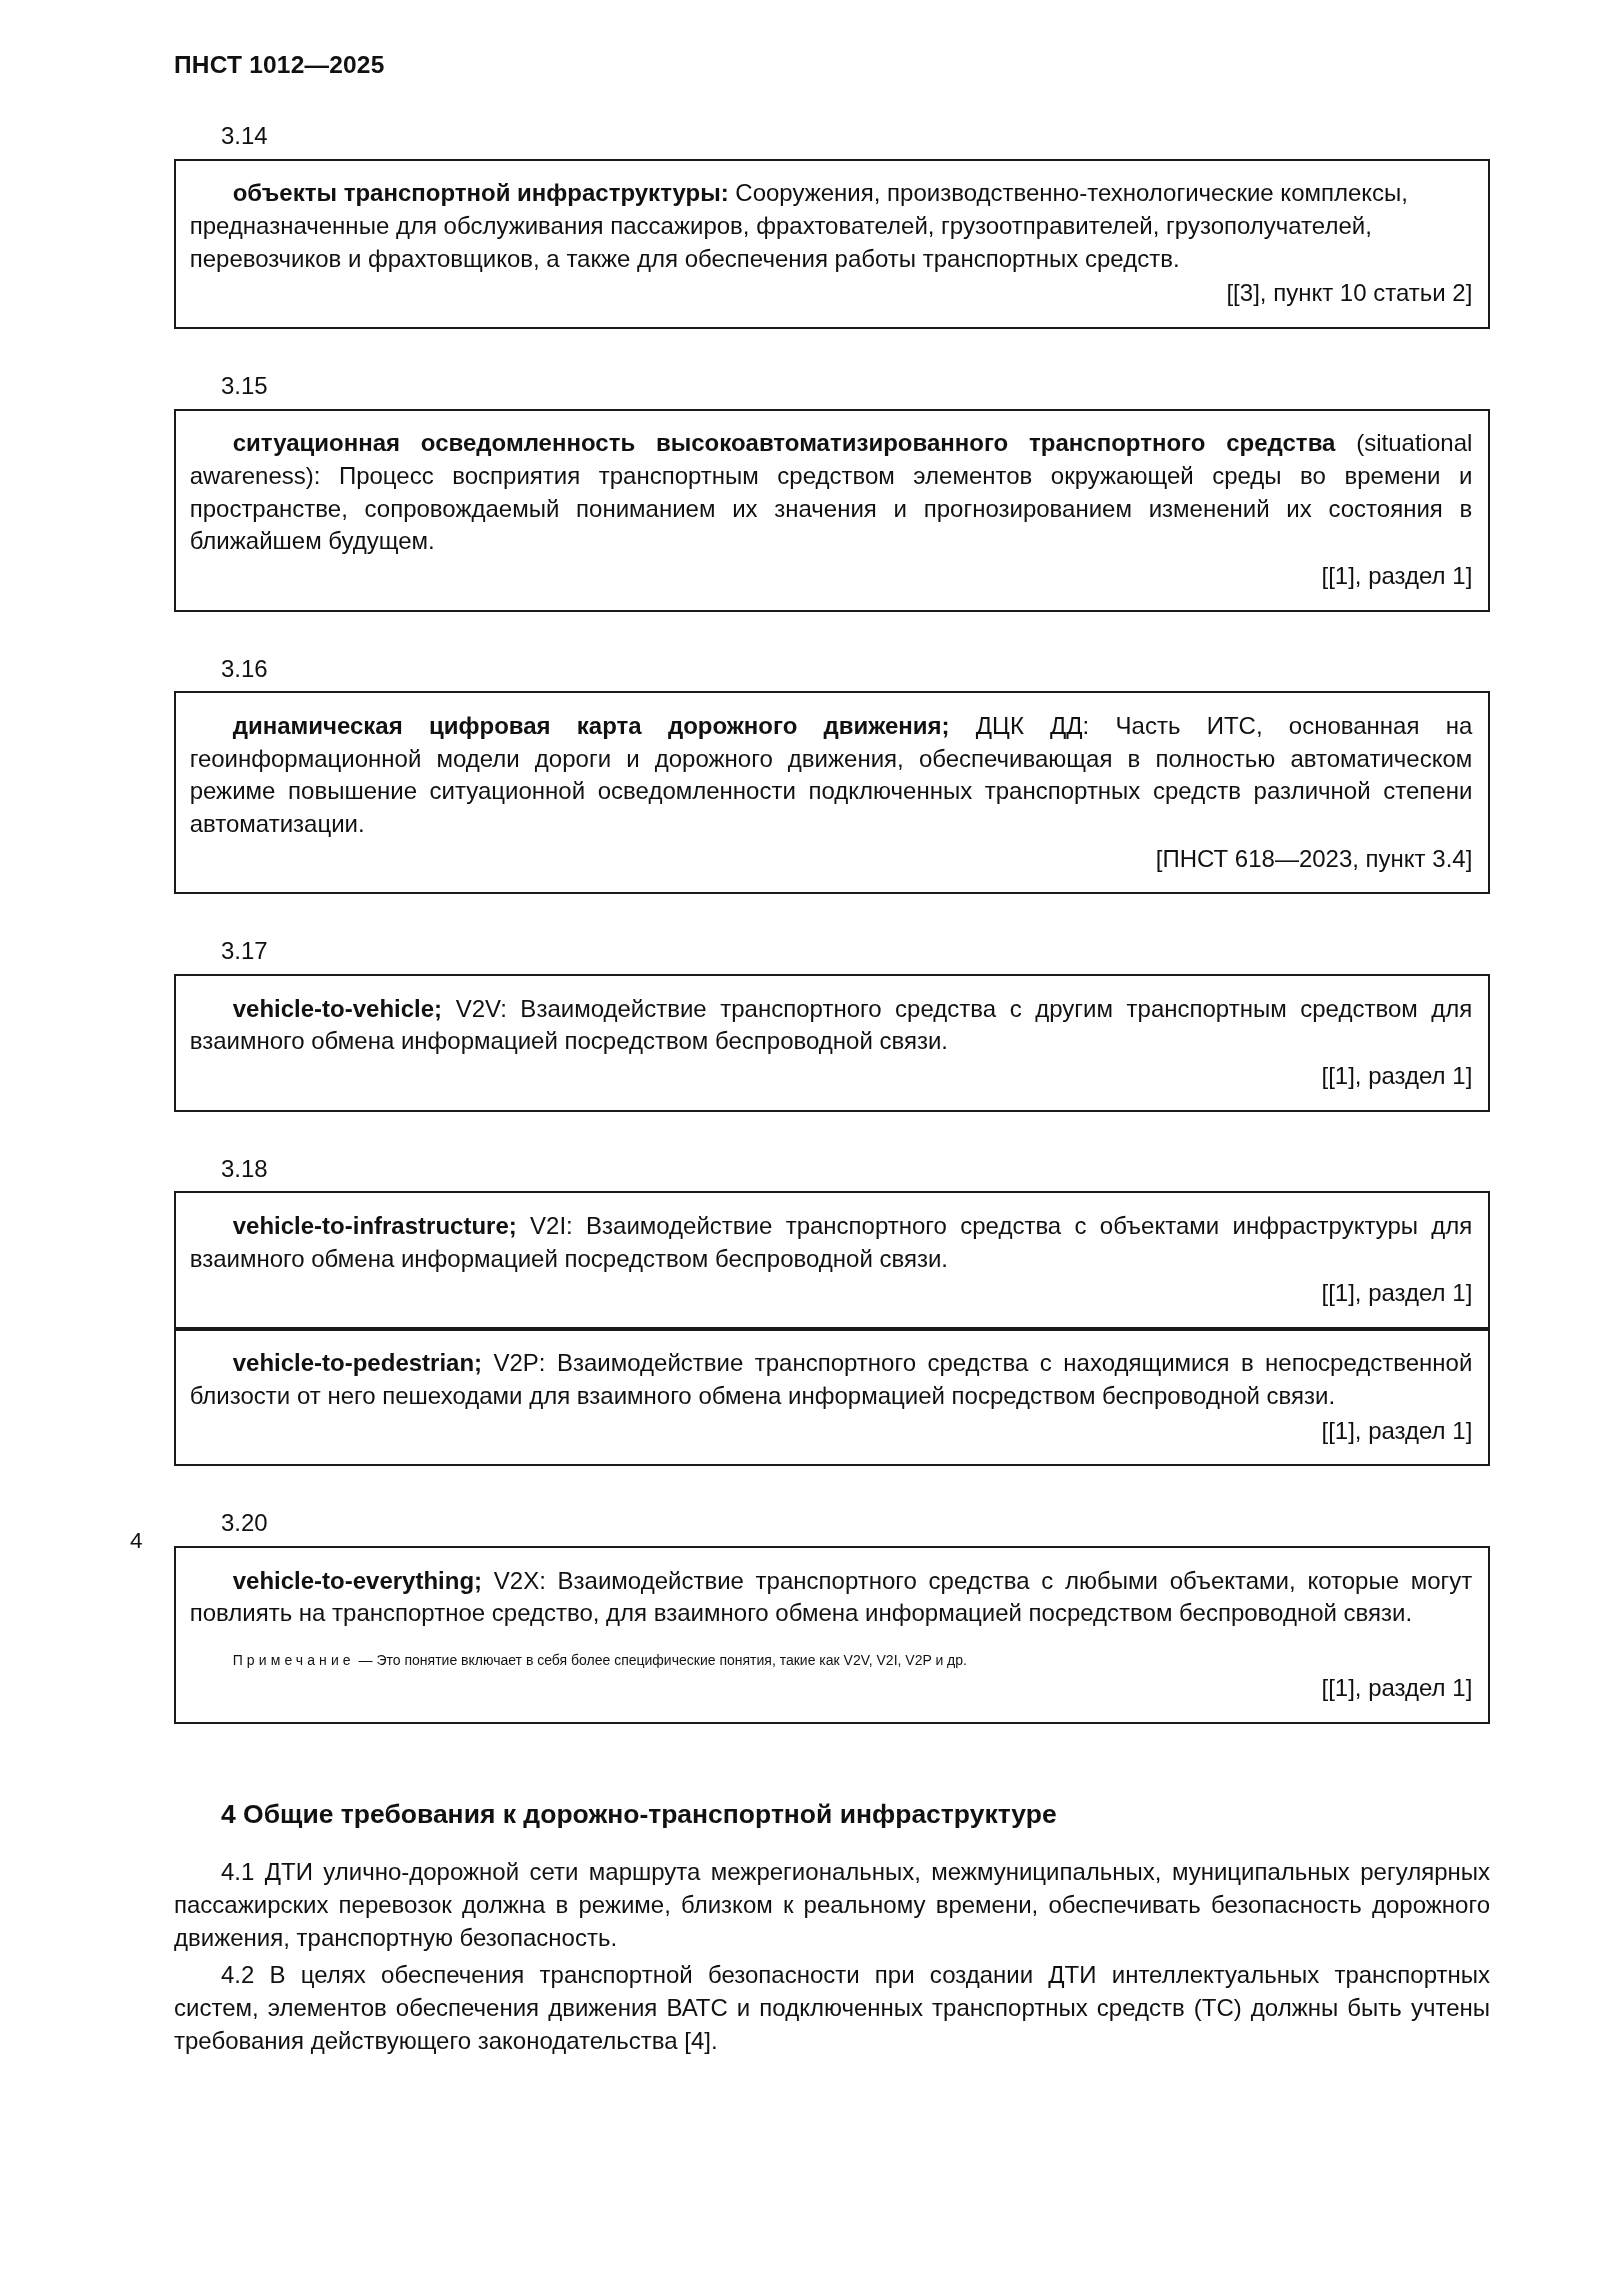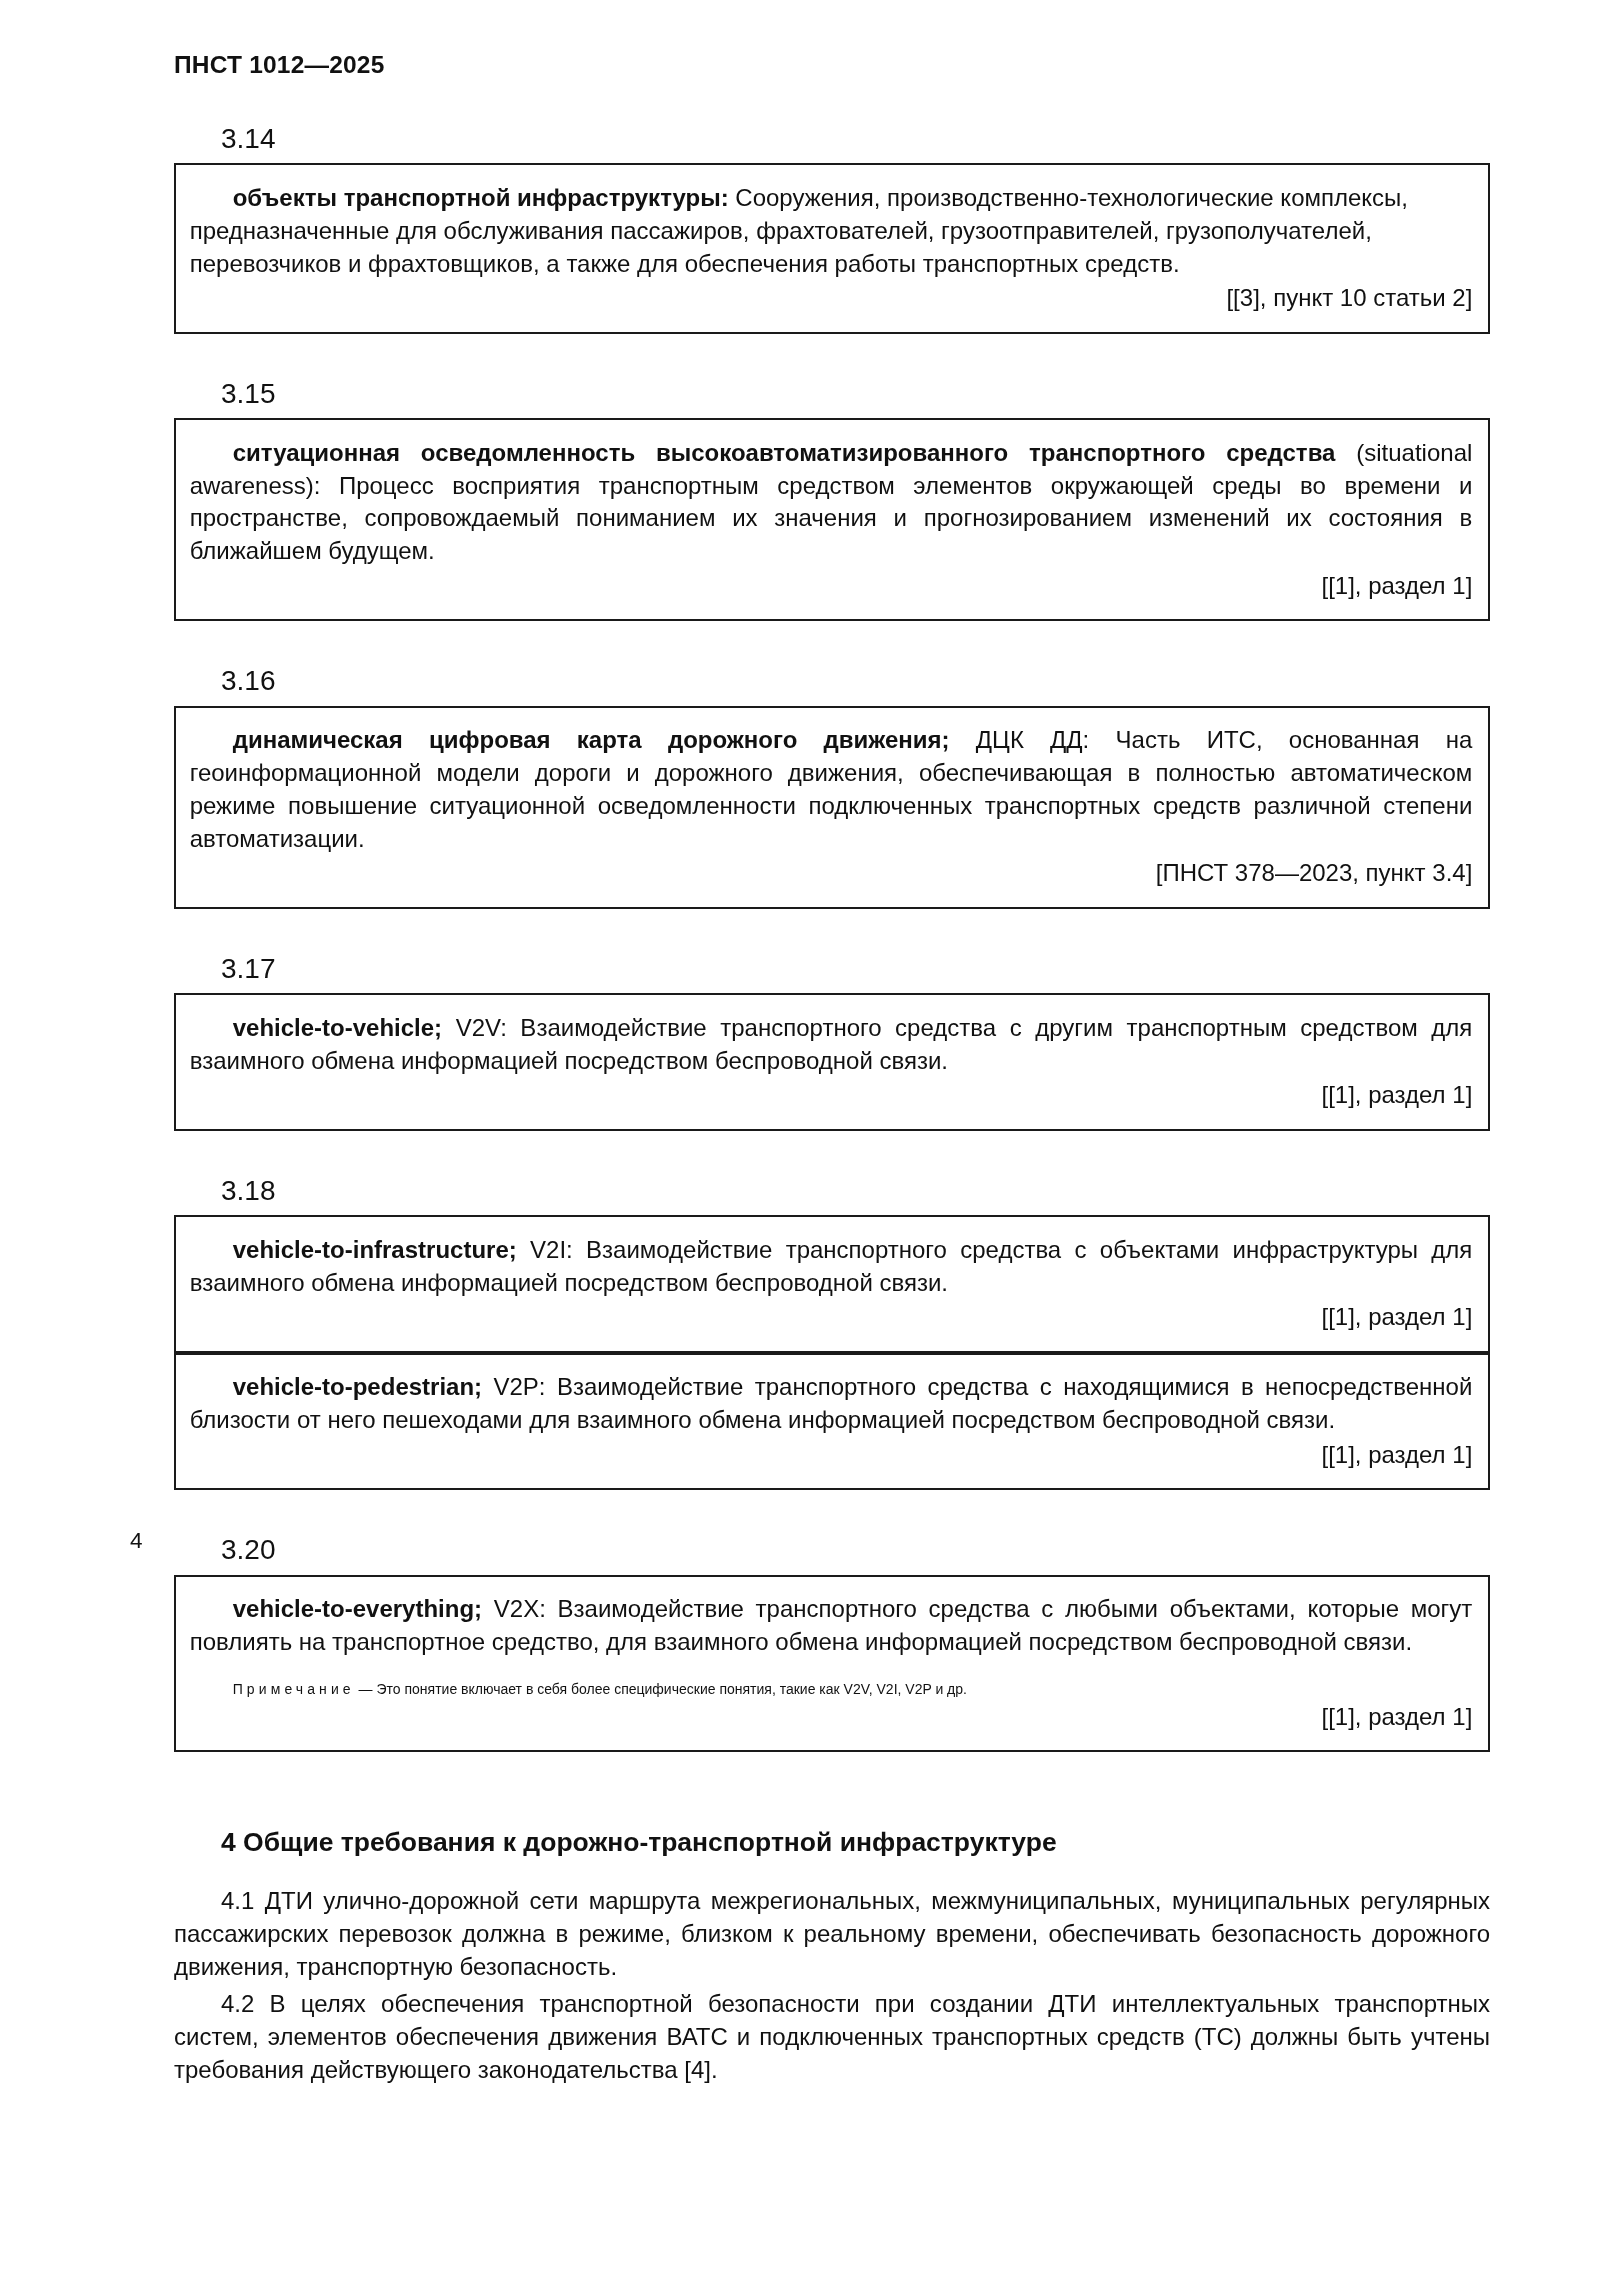--- a/index.html
+++ b/index.html
@@ -22,21 +22,21 @@
     padding: 52px 130px 0 174px;
   }
   .running-head {
     font-size: 24.5px;
     font-weight: bold;
     letter-spacing: 0.2px;
     margin: 0 0 0 0;
     line-height: 1.1;
   }
   .clause-num {
-    font-size: 28px;
+    font-size: 24px;
     line-height: 1.2;
     margin: 43px 0 7.8px 47px;
   }
   .defbox {
     border: 2.5px solid #1a1a1a;
     box-sizing: border-box;
     padding: 16.7px 15.7px 16.7px 13.7px;
     margin: 0 0 0 0;
     width: 1316px;
   }
@@ -103,21 +103,21 @@
 
   <div class="clause-num">3.15</div>
   <div class="defbox">
     <p><b>ситуационная осведомленность высокоавтоматизированного транспортного средства</b><span> (situational awareness): Процесс восприятия транспортным средством элементов окружающей среды во времени и пространстве, сопровождаемый пониманием их значения и прогнозированием изменений их состояния в ближайшем будущем.</span></p>
     <p class="src">[[1], раздел 1]</p>
   </div>
 
   <div class="clause-num">3.16</div>
   <div class="defbox">
     <p><b>динамическая цифровая карта дорожного движения;</b><span> ДЦК ДД: Часть ИТС, основанная на геоинформационной модели дороги и дорожного движения, обеспечивающая в полностью автоматическом режиме повышение ситуационной осведомленности подключенных транспортных средств различной степени автоматизации.</span></p>
-    <p class="src">[ПНСТ 378—2023, пункт 3.4]</p>
+    <p class="src">[ПНСТ 618—2023, пункт 3.4]</p>
   </div>
 
   <div class="clause-num">3.17</div>
   <div class="defbox">
     <p><b>vehicle-to-vehicle;</b><span> V2V: Взаимодействие транспортного средства с другим транспортным средством для взаимного обмена информацией посредством беспроводной связи.</span></p>
     <p class="src">[[1], раздел 1]</p>
   </div>
 
   <div class="clause-num">3.18</div>
   <div class="defbox">

